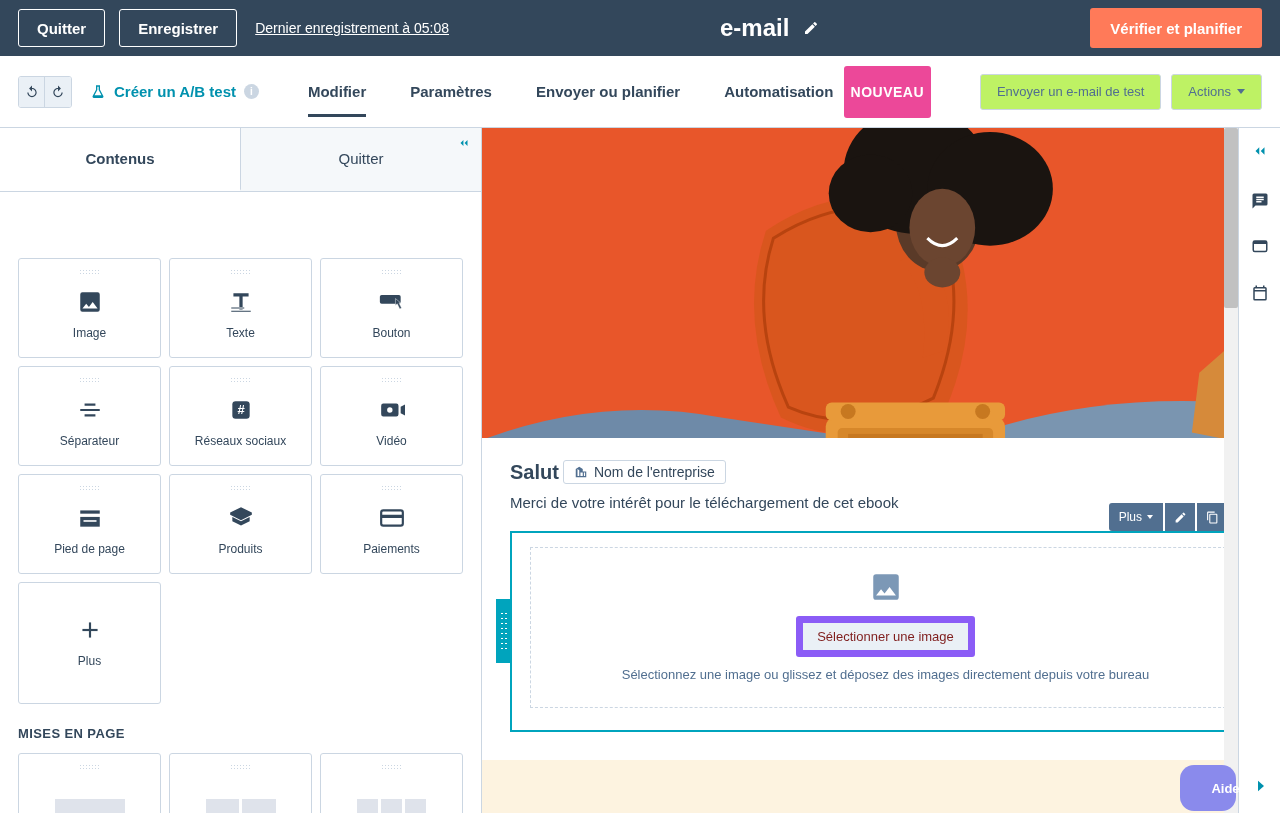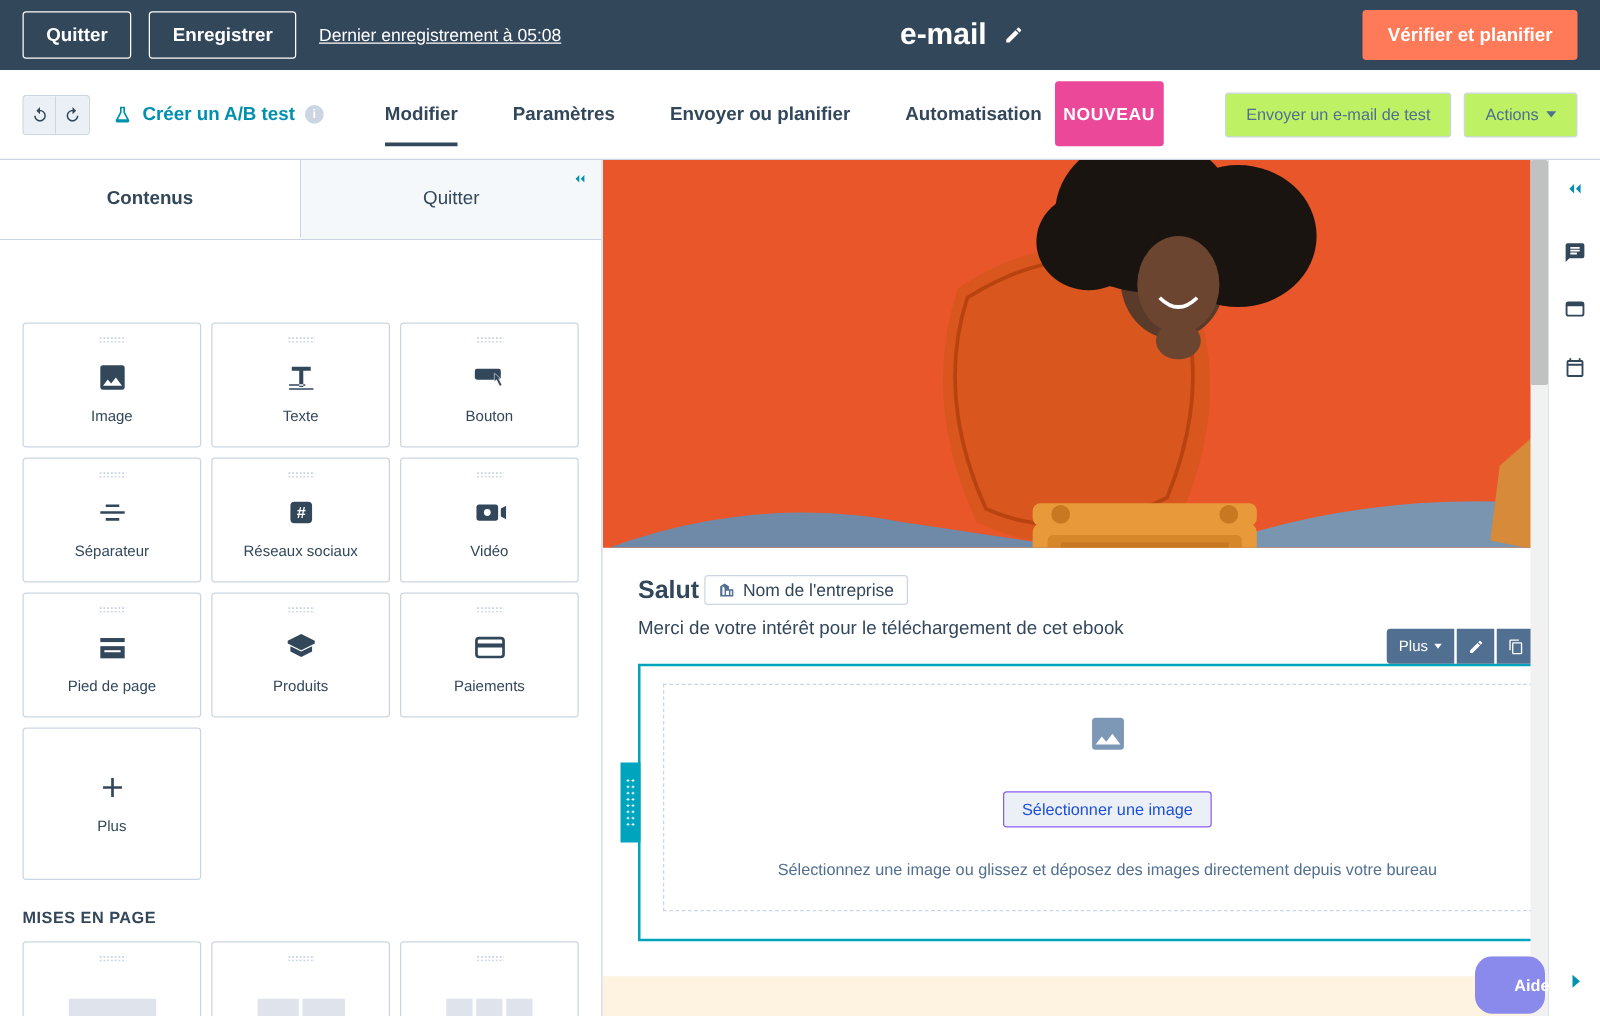--- a/index.html
+++ b/index.html
@@ -72,21 +72,21 @@
 .insert-toolbar { position: absolute; right: 0; top: -30px; display: flex; gap: 2px; }
 .tb-btn { background: #516f90; color: #fff; height: 28px; padding: 0 10px; font-size: 12px; border: none; cursor: pointer; display: flex; align-items: center; gap: 5px; }
 .tb-btn.first { border-radius: 3px 0 0 3px; }
 .tb-btn.icon-only { padding: 0 8px; width: 30px; justify-content: center; }
 .tb-btn.last { border-radius: 0 3px 3px 0; }
 .tb-btn svg { width: 13px; height: 13px; fill: #fff; }
 .chev-down-sm { width: 0; height: 0; border-left: 3px solid transparent; border-right: 3px solid transparent; border-top: 4px solid #fff; display: inline-block; }
 
 .upload-zone { border: 1.5px dashed #cbd6e2; margin: 14px 18px 22px; padding: 22px 16px; text-align: center; }
 .upload-icon svg { width: 40px; height: 34px; fill: #7c98b6; }
-.select-img-btn { border: 1px solid #8b5cf6; background: #eaf0f6; color: #1d4ed8; padding: 6px 14px; font-size: 13px; border-radius: 3px; cursor: pointer; margin: 24px 0; }
+.select-img-btn { border: 7px solid #8b5cf6; background: #eaf0f6; color: #7f1d1d; padding: 6px 14px; font-size: 13px; border-radius: 3px; cursor: pointer; margin: 8px 0; }
 .upload-hint { color: #516f90; font-size: 13px; line-height: 1.5; }
 
 
 .right-rail { width: 42px; border-left: 1px solid #cbd6e2; display: flex; flex-direction: column; align-items: center; gap: 28px; padding-top: 14px; background: #fff; }
 .right-rail svg { width: 18px; height: 18px; fill: #33475b; cursor: pointer; }
 .right-rail .rail-collapse svg { fill: #0091ae; }
 
 
 .help-btn { position: absolute; right: 44px; bottom: 18px; background: #7c7cff; background: #8a8aec; color: #fff; width: 56px; height: 46px; border-radius: 14px; display: flex; align-items: center; justify-content: center; font-size: 13px; font-weight: 600; cursor: pointer; padding-left: 35px; }
 .right-expand { position: absolute; right: 10px; bottom: 30px; cursor: pointer; }

